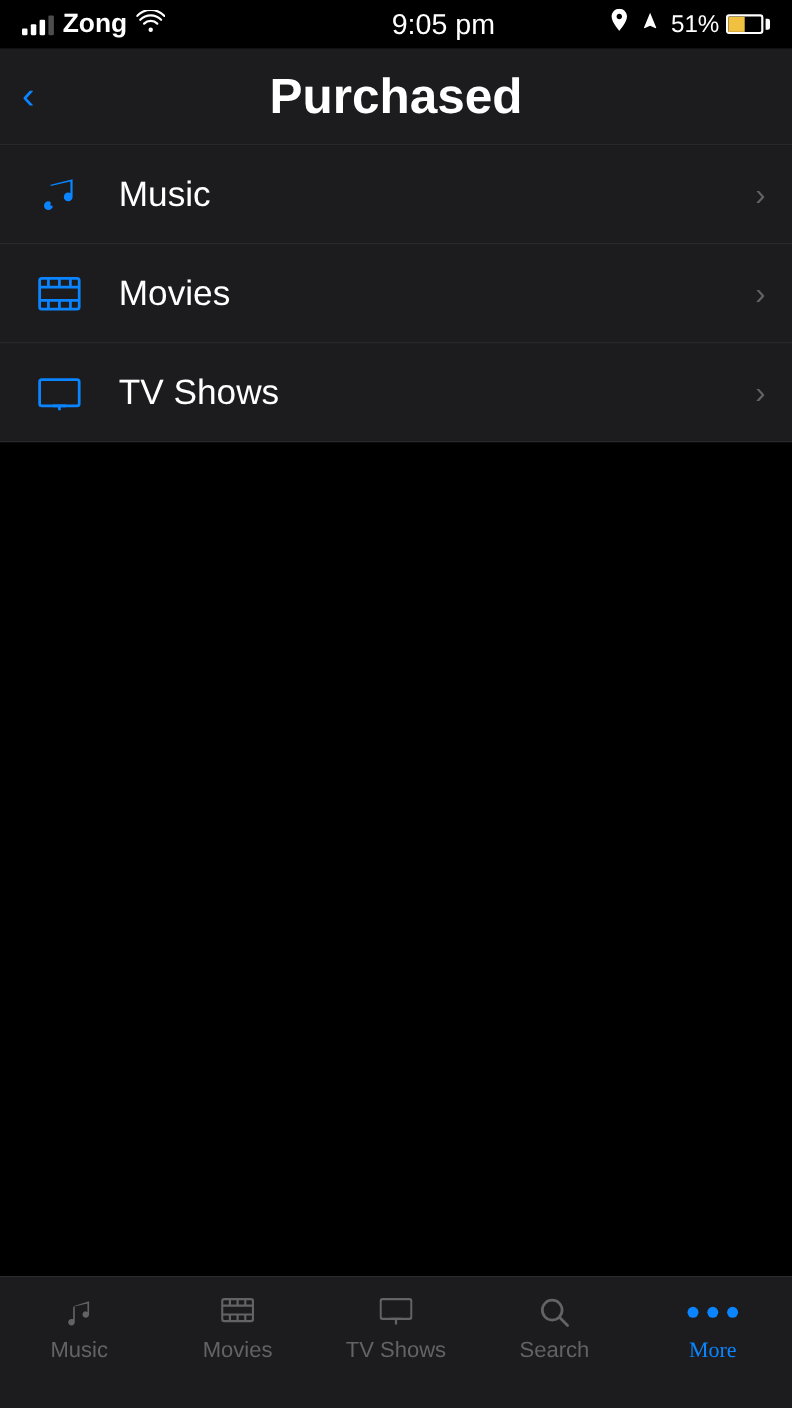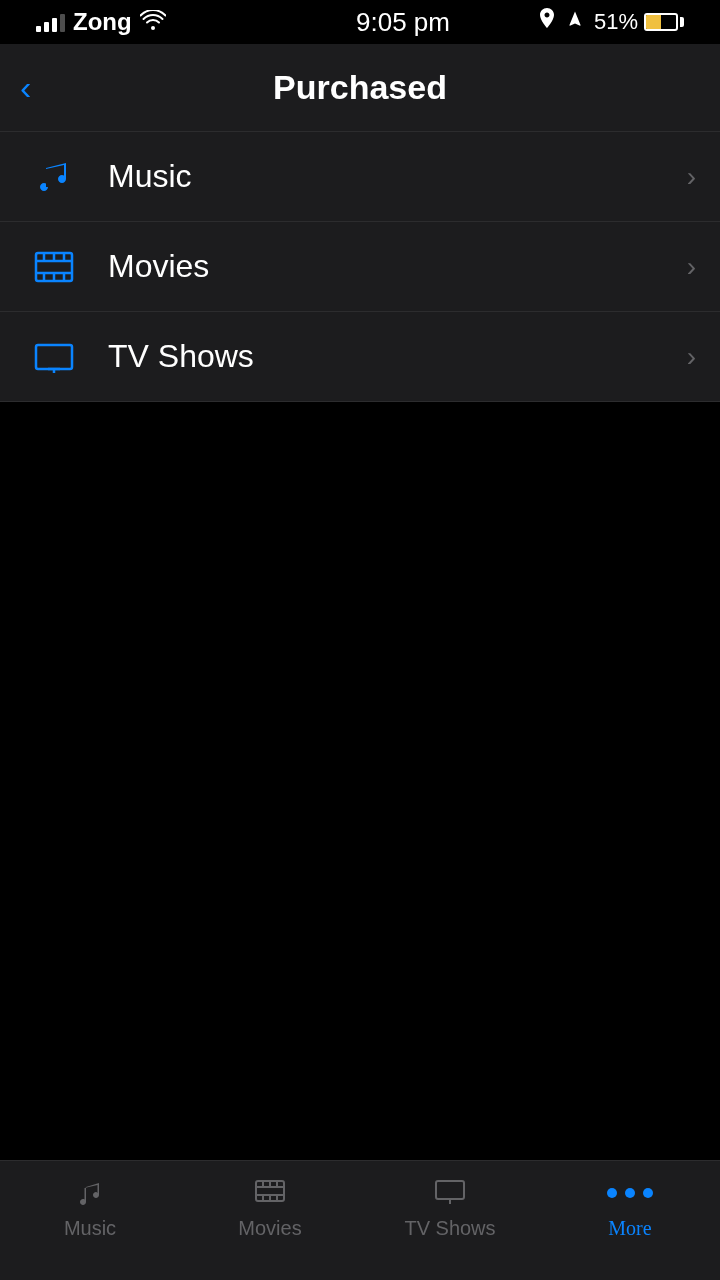--- a/index.html
+++ b/index.html
@@ -15,21 +15,21 @@
       position: relative;
     }
 
     
     .status-bar {
       height: 44px;
       background: #000;
       display: flex;
       align-items: center;
       justify-content: space-between;
-      padding: 0 36px;
+      padding: 0 20px;
       font-size: 26px;
       font-weight: 600;
     }
 
     .status-left {
       display: flex;
       align-items: center;
       gap: 8px;
     }
 
@@ -140,21 +140,21 @@
     .back-chevron {
       font-size: 34px;
       line-height: 1;
       margin-top: -2px;
     }
 
     .nav-title {
       position: absolute;
       left: 50%;
       transform: translateX(-50%);
-      font-size: 34px;
+      font-size: 45px;
       font-weight: 600;
       color: #fff;
     }
 
     
     .list-container {
       background: #1c1c1e;
     }
 
     .list-item {
@@ -377,20 +377,29 @@
     <div class="tab-icon">
       <svg width="30" height="26" viewBox="0 0 30 26" fill="none">
         <rect x="1" y="1" width="28" height="18" rx="2" stroke="#636366" stroke-width="2" fill="none"></rect>
         <line x1="10" y1="19" x2="20" y2="19" stroke="#636366" stroke-width="2"></line>
         <line x1="15" y1="19" x2="15" y2="24" stroke="#636366" stroke-width="2"></line>
       </svg>
     </div>
     <span class="tab-label">TV Shows</span>
   </div>
 
+  <div class="tab-item">
+    <div class="tab-icon">
+      <svg width="28" height="28" viewBox="0 0 28 28" fill="none">
+        <circle cx="12" cy="12" r="9" stroke="#636366" stroke-width="2.5" fill="none"></circle>
+        <line x1="19" y1="19" x2="26" y2="26" stroke="#636366" stroke-width="2.5" stroke-linecap="round"></line>
+      </svg>
+    </div>
+    <span class="tab-label">Search</span>
+  </div>
 
   <div class="tab-item">
     <div class="tab-icon">
       <div class="three-dots">
         <div class="dot"></div>
         <div class="dot"></div>
         <div class="dot"></div>
       </div>
     </div>
     <span class="tab-label active">More</span>

